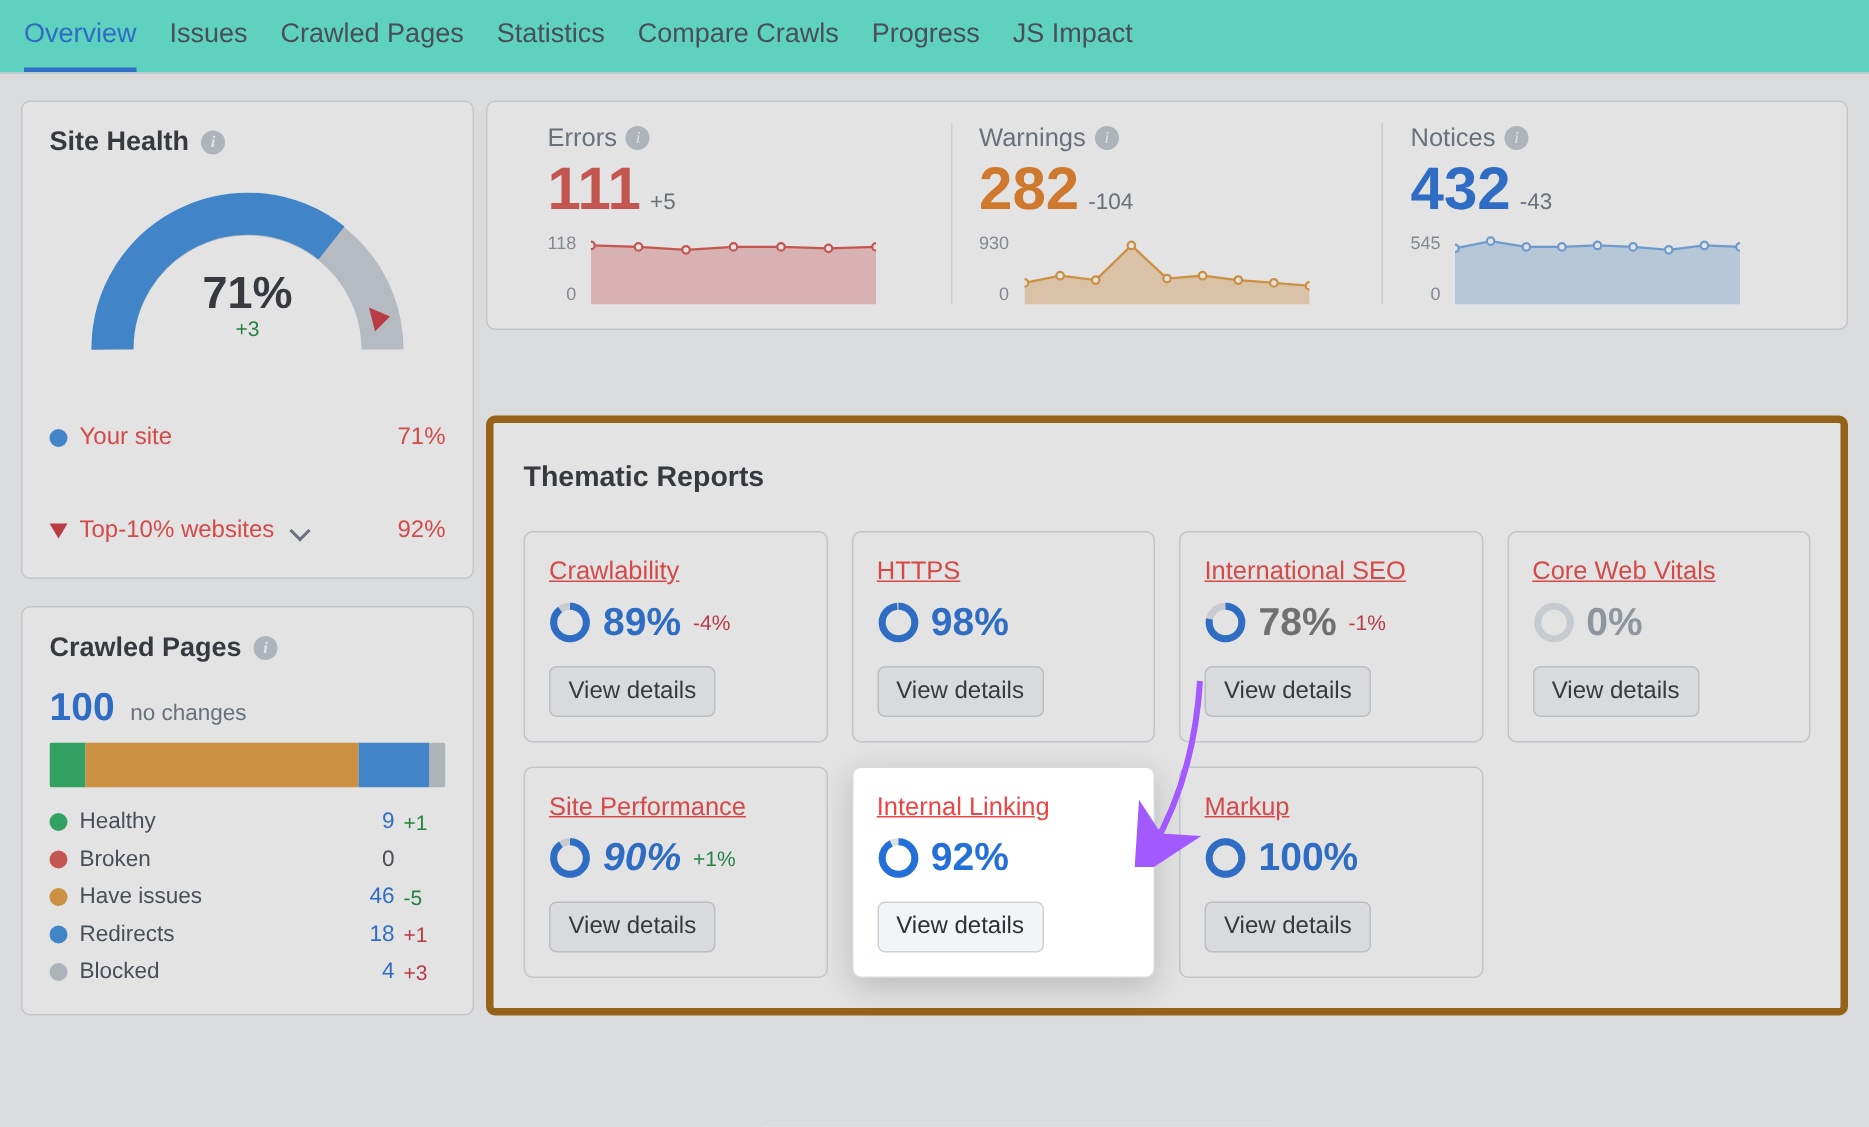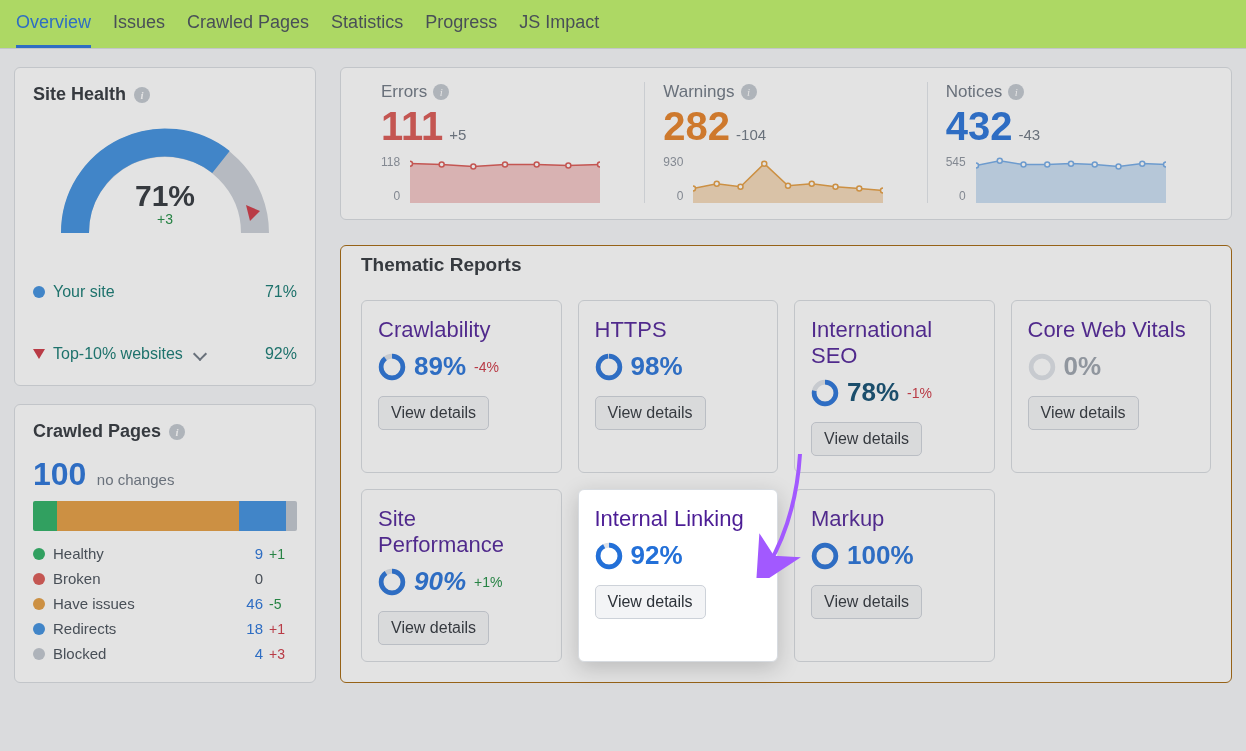--- a/index.html
+++ b/index.html
@@ -1,80 +1,81 @@
 <!DOCTYPE html>
 <html><head>
 <meta charset="utf-8">
 <style>
   * { box-sizing: border-box; margin: 0; padding: 0; }
   body { font-family: -apple-system, BlinkMacSystemFont, "Segoe UI", Arial, sans-serif; background: #f5f6f8; width: 1246px; height: 751px; overflow: hidden; position: relative; }
   .dim-overlay { position: absolute; inset: 0; background: rgba(100,100,100,0.18); pointer-events: none; z-index: 5; }
-  .tabs { display: flex; gap: 22px; padding: 12px 16px 0 16px; border-bottom: 1px solid #d7dbe0; background: #bef264; }
+  .tabs { display: flex; gap: 22px; padding: 12px 16px 0 16px; border-bottom: 1px solid #d7dbe0; background: #5eead4; }
   .tab { font-size: 18px; color: #434b55; padding-bottom: 12px; cursor: pointer; }
   .tab.active { color: #2370d8; border-bottom: 3px solid #2370d8; font-weight: 500; }
-  .layout { display: flex; gap: 24px; padding: 18px 14px 10px 14px; }
+  .layout { display: flex; gap: 8px; padding: 18px 14px 10px 14px; }
   .sidebar { width: 302px; display: flex; flex-direction: column; gap: 18px; }
   .card { background: #fff; border: 1px solid #d7dbe0; border-radius: 6px; padding: 16px 18px; }
   .card-title { font-size: 18px; font-weight: 700; color: #2c3138; display: flex; align-items: center; gap: 8px; }
   .info-icon { width: 16px; height: 16px; border-radius: 50%; background: #c0c6ce; color: #fff; font-size: 11px; display: inline-flex; align-items: center; justify-content: center; font-style: italic; font-family: Georgia, serif; }
   .gauge-wrap { display: flex; flex-direction: column; align-items: center; margin: 10px 0 6px 0; }
   .gauge { width: 230px; height: 130px; position: relative; }
   .gauge svg { width: 100%; height: 100%; }
   .gauge-center { position: absolute; left: 0; right: 0; top: 64px; text-align: center; }
   .gauge-pct { font-size: 30px; font-weight: 700; color: #2c3138; }
   .gauge-delta { font-size: 14px; color: #1a8a3e; margin-top: -2px; }
-  .legend-row { display: flex; align-items: center; justify-content: space-between; font-size: 16px; color: #0f766e; padding: 6px 0; margin-top: 32px; }
+  .legend-row { display: flex; align-items: center; justify-content: space-between; font-size: 16px; color: #ef4444; padding: 6px 0; margin-top: 32px; }
   .legend-left { display: flex; align-items: center; gap: 8px; }
   .dot { width: 12px; height: 12px; border-radius: 50%; display: inline-block; }
   .tri { width: 0; height: 0; border-left: 6px solid transparent; border-right: 6px solid transparent; border-top: 10px solid #cc3340; display: inline-block; }
   .chev { width: 10px; height: 10px; border-right: 2px solid #6b7480; border-bottom: 2px solid #6b7480; transform: rotate(45deg); margin-left: 4px; display:inline-block; }
-  .crawled-big { font-size: 32px; font-weight: 700; color: #2370d8; display: inline-block; margin-right: 6px; }
+  .crawled-big { font-size: 26px; font-weight: 700; color: #2370d8; display: inline-block; margin-right: 6px; }
   .crawled-sub { font-size: 15px; color: #6b7480; }
   .bar { display: flex; height: 30px; width: 100%; margin: 8px 0 10px 0; border-radius: 2px; overflow: hidden; }
   .seg { height: 100%; }
   .stat-row { display: flex; align-items: center; font-size: 15px; color: #434b55; padding: 4px 0; }
   .stat-row .dot { margin-right: 8px; }
   .stat-label { flex: 1; }
   .stat-val { width: 36px; text-align: right; color: #2370d8; }
   .stat-delta { width: 34px; text-align: left; padding-left: 6px; font-size: 14px; }
   .stat-delta.pos { color: #1a8a3e; }
   .stat-delta.neg { color: #cc3340; }
   .main { flex: 1; display: flex; flex-direction: column; gap: 20px; justify-content: space-between; }
   .summary-row { display: flex; background: #fff; border: 1px solid #d7dbe0; border-radius: 6px; padding: 14px 22px 16px 22px; gap: 0; }
   .summary-cell { flex: 1; padding: 0 18px; }
   .summary-cell:not(:first-child) { border-left: 1px solid #e1e4ea; }
   .summary-label { font-size: 17px; color: #6b7480; display:flex; align-items:center; gap:6px; }
   .summary-big { font-size: 40px; font-weight: 700; display: inline-block; margin-right: 6px; margin-top: 2px; }
   .summary-delta { font-size: 15px; color: #6b7480; }
   .mini-chart { display:flex; align-items:flex-end; gap:10px; margin-top:6px; }
   .mini-axis { display:flex; flex-direction:column; justify-content:space-between; height:48px; font-size:12px; color:#8a919c; text-align:right; }
   .mini-svg { width: 190px; height: 48px; }
-  .thematic-card { background:#fff; border:1px solid #a16207; border-radius:6px; padding: 8px 20px 20px 20px; }
+  .thematic-card { background:#fff; border:5px solid #a16207; border-radius:6px; padding: 26px 20px 20px 20px; }
   .thematic-title { font-size:19px; font-weight:700; color:#2c3138; margin-bottom: 24px; }
   .grid { display:grid; grid-template-columns: repeat(4, 1fr); gap: 16px; }
   .report { border:1px solid #d7dbe0; border-radius:6px; padding: 16px; background:#fff; }
   .report.highlight { position:relative; z-index:10; box-shadow: 0 6px 22px rgba(0,0,0,0.18); }
-  .report-title { font-size:22px; color:#4c1d95; margin-bottom: 8px; }
+  .report-title { font-size:17px; color:#ef4444; margin-bottom: 8px; text-decoration: underline; }
   .report-row { display:flex; align-items:center; gap:8px; margin-bottom: 14px; }
   .donut { width:28px; height:28px; }
   .report-pct { font-size:26px; font-weight:700; color:#2370d8; }
   .report-delta { font-size:14px; }
   .btn { background:#f3f4f6; border:1px solid #cdd2d9; border-radius:5px; padding:7px 12px; font-size:16px; color:#2c3138; cursor:pointer; display:inline-block; }
   .arrow-svg { position:absolute; z-index:12; pointer-events:none; }
 </style>
 </head>
 <body>
 
 <div class="dim-overlay"></div>
 
 <div class="tabs" id="tabs">
     <div class="tab active">Overview</div>
     <div class="tab">Issues</div>
     <div class="tab">Crawled Pages</div>
     <div class="tab">Statistics</div>
+    <div class="tab">Compare Crawls</div>
     <div class="tab">Progress</div>
     <div class="tab">JS Impact</div>
   </div>
 
 <div class="layout">
   <div class="sidebar">
 
     <div class="card">
       <div class="card-title">
         <span>Site Health</span>
@@ -257,21 +258,21 @@
                 <circle cx="18" cy="18" r="14" stroke="#dde1e7" stroke-width="6" fill="none"></circle>
                 <circle cx="18" cy="18" r="14" stroke="#2370d8" stroke-width="6" fill="none" stroke-dasharray="86.20530241450392 87.96459430051421" transform="rotate(-90 18 18)"></circle>
               </svg>
               <span class="report-pct" style="color: rgb(35, 112, 216);">98%</span>
             </div><button class="btn">View details</button></div>
           <div class="report"><div class="report-title">International SEO</div><div class="report-row">
               <svg class="donut" viewBox="0 0 36 36">
                 <circle cx="18" cy="18" r="14" stroke="#dde1e7" stroke-width="6" fill="none"></circle>
                 <circle cx="18" cy="18" r="14" stroke="#2370d8" stroke-width="6" fill="none" stroke-dasharray="68.61238355440108 87.96459430051421" transform="rotate(-90 18 18)"></circle>
               </svg>
-              <span class="report-pct" style="color: #0c4a6e;">78%</span>
+              <span class="report-pct" style="color: #737373;">78%</span>
               <span class="report-delta" style="color: rgb(204, 51, 64);">-1%</span>
             </div><button class="btn">View details</button></div>
           <div class="report"><div class="report-title">Core Web Vitals</div><div class="report-row">
               <svg class="donut" viewBox="0 0 36 36">
                 <circle cx="18" cy="18" r="14" stroke="#dde1e7" stroke-width="6" fill="none"></circle>
                 <circle cx="18" cy="18" r="14" stroke="#9aa1ab" stroke-width="6" fill="none" stroke-dasharray="0 87.96459430051421" transform="rotate(-90 18 18)"></circle>
               </svg>
               <span class="report-pct" style="color: rgb(154, 161, 171);">0%</span>
             </div><button class="btn">View details</button></div>
           <div class="report"><div class="report-title">Site Performance</div><div class="report-row">

